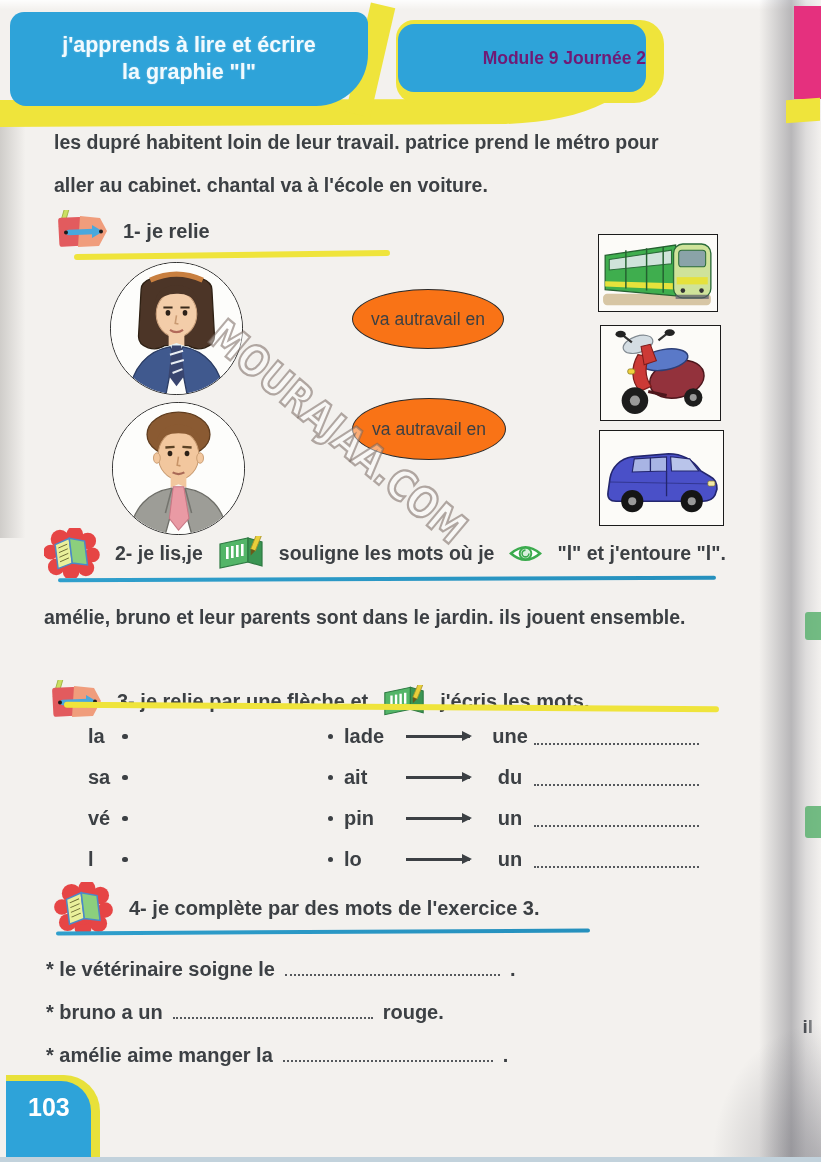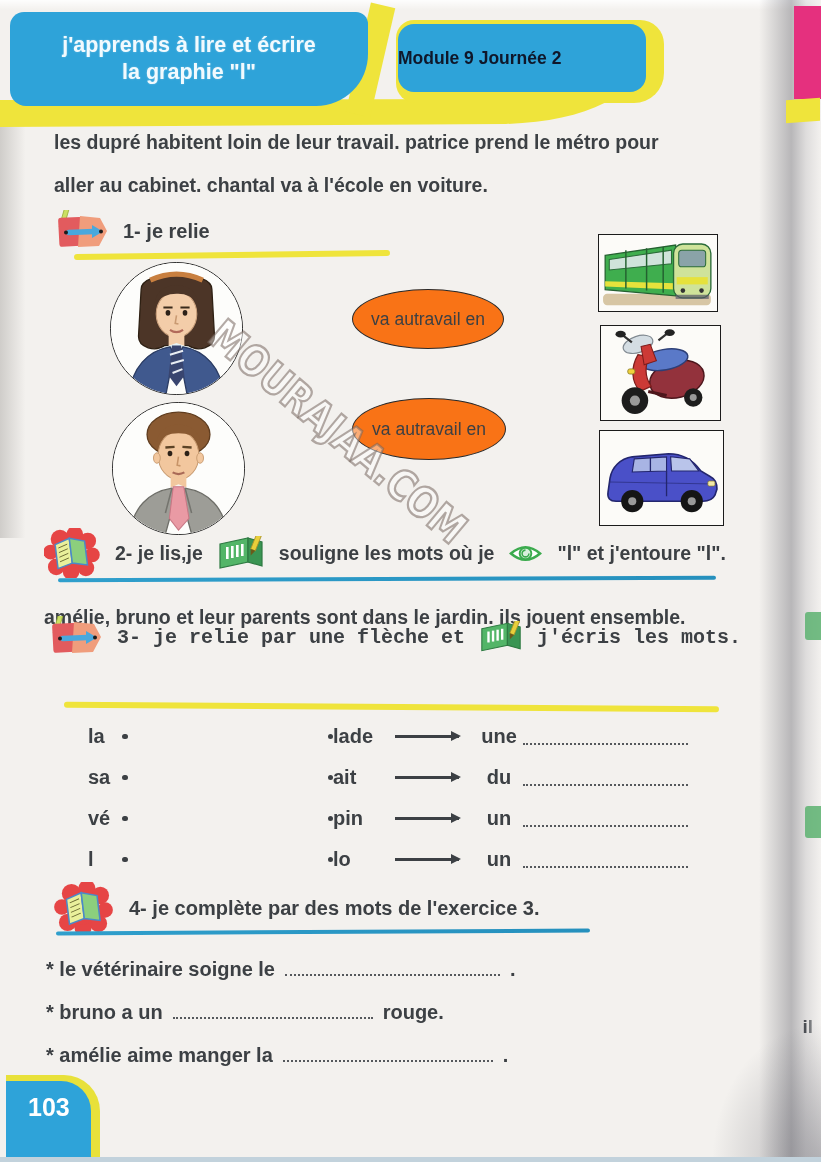--- a/index.html
+++ b/index.html
@@ -23,30 +23,30 @@
   
   .hdr-swoosh{position:absolute;left:0;top:0;}
   .hdr-stripe{position:absolute;left:358px;top:4px;width:25px;height:112px;background:#efe43b;transform:rotate(13deg);}
   .hdr-box1{position:absolute;left:10px;top:12px;width:358px;height:94px;background:#2ea3d9;
       border-radius:14px 12px 52px 16px;display:flex;flex-direction:column;justify-content:center;
       align-items:center;color:#f2fafe;font-weight:bold;font-size:21.5px;line-height:27px;
       text-shadow:0 0 2px rgba(255,255,255,.35);}
   .hdr-box2-outline{position:absolute;left:396px;top:20px;width:268px;height:83px;background:#efe43b;
       border-radius:18px 24px 30px 20px;}
   .hdr-box2{position:absolute;left:398px;top:24px;width:248px;height:68px;background:#2ea3d9;
-      border-radius:16px;display:flex;align-items:center;justify-content:flex-start;color:#0f172a;
+      border-radius:16px;display:flex;align-items:center;justify-content:flex-end;color:#701a75;
       font-weight:bold;font-size:17.5px;}
 
   .intro{position:absolute;left:54px;top:131px;width:720px;font-size:19.5px;font-weight:bold;}
   .intro div{height:43px;}
 
   .ex-row{position:absolute;display:flex;align-items:center;gap:15px;font-weight:bold;}
   .ex1-row{left:56px;top:210px;font-size:20px;}
   .ex2-row{left:44px;top:528px;font-size:19.5px;}
-  .ex3-row{left:50px;top:616px;font-size:20px;font-family:Liberation Mono, monospace;}
+  .ex3-row{left:50px;top:680px;font-size:20px;}
   .ex4-row{left:54px;top:882px;font-size:20px;}
   .yline{position:absolute;background:#efe43b;border-radius:4px;}
   .yline1{left:74px;top:252px;width:316px;height:6px;transform:rotate(-.7deg);}
   .yline3{left:64px;top:704px;width:655px;height:5.5px;transform:rotate(.4deg);}
   .tline{position:absolute;background:linear-gradient(90deg,#2f9fcc,#2590bd);border-radius:2px;}
   .tline2{left:58px;top:577px;width:658px;height:4px;transform:rotate(-.2deg);}
   .tline4{left:56px;top:930px;width:534px;height:4px;transform:rotate(-.3deg);}
 
   .portrait{position:absolute;width:131px;height:131px;border:1.6px solid #2a2a2a;border-radius:50%;
       background:#fdfdfb;overflow:hidden;}
@@ -67,21 +67,21 @@
   .f-auto{left:599px;top:430px;width:119px;height:90px;}
 
   .sentence{position:absolute;font-weight:bold;font-size:19.5px;}
   .s-ex2{left:44px;top:606px;}
 
   .match{position:absolute;left:88px;top:716px;}
   .m-row{display:flex;align-items:center;height:41px;font-size:20px;font-weight:bold;}
   .m-left{width:34px;}
   .bullet{width:5.5px;height:5.5px;border-radius:50%;background:#3c4044;flex:0 0 auto;}
   .m-gap{width:200px;}
-  .m-syll{width:58px;margin-left:0;}
+  .m-syll{width:58px;margin-left:11px;}
   .arrow{position:relative;width:64px;height:2.4px;background:#3c4044;margin:0 16px 0 4px;flex:0 0 auto;}
   .arrow::after{content:'';position:absolute;right:-2px;top:-4.5px;border-left:10px solid #3c4044;
       border-top:5.5px solid transparent;border-bottom:5.5px solid transparent;}
   .m-article{width:48px;text-align:center;}
   .dots{width:165px;height:15px;border-bottom:2.4px dotted #55585c;flex:0 0 auto;}
 
   .ex4-sentence{position:absolute;left:46px;font-weight:bold;font-size:20px;white-space:nowrap;}
   .e4s1{top:958px;} .e4s2{top:1001px;} .e4s3{top:1044px;}
   .dots4{display:inline-block;height:14px;border-bottom:2.4px dotted #55585c;margin:0 10px;}
   .w1{width:215px;} .w2{width:200px;} .w3{width:210px;}

